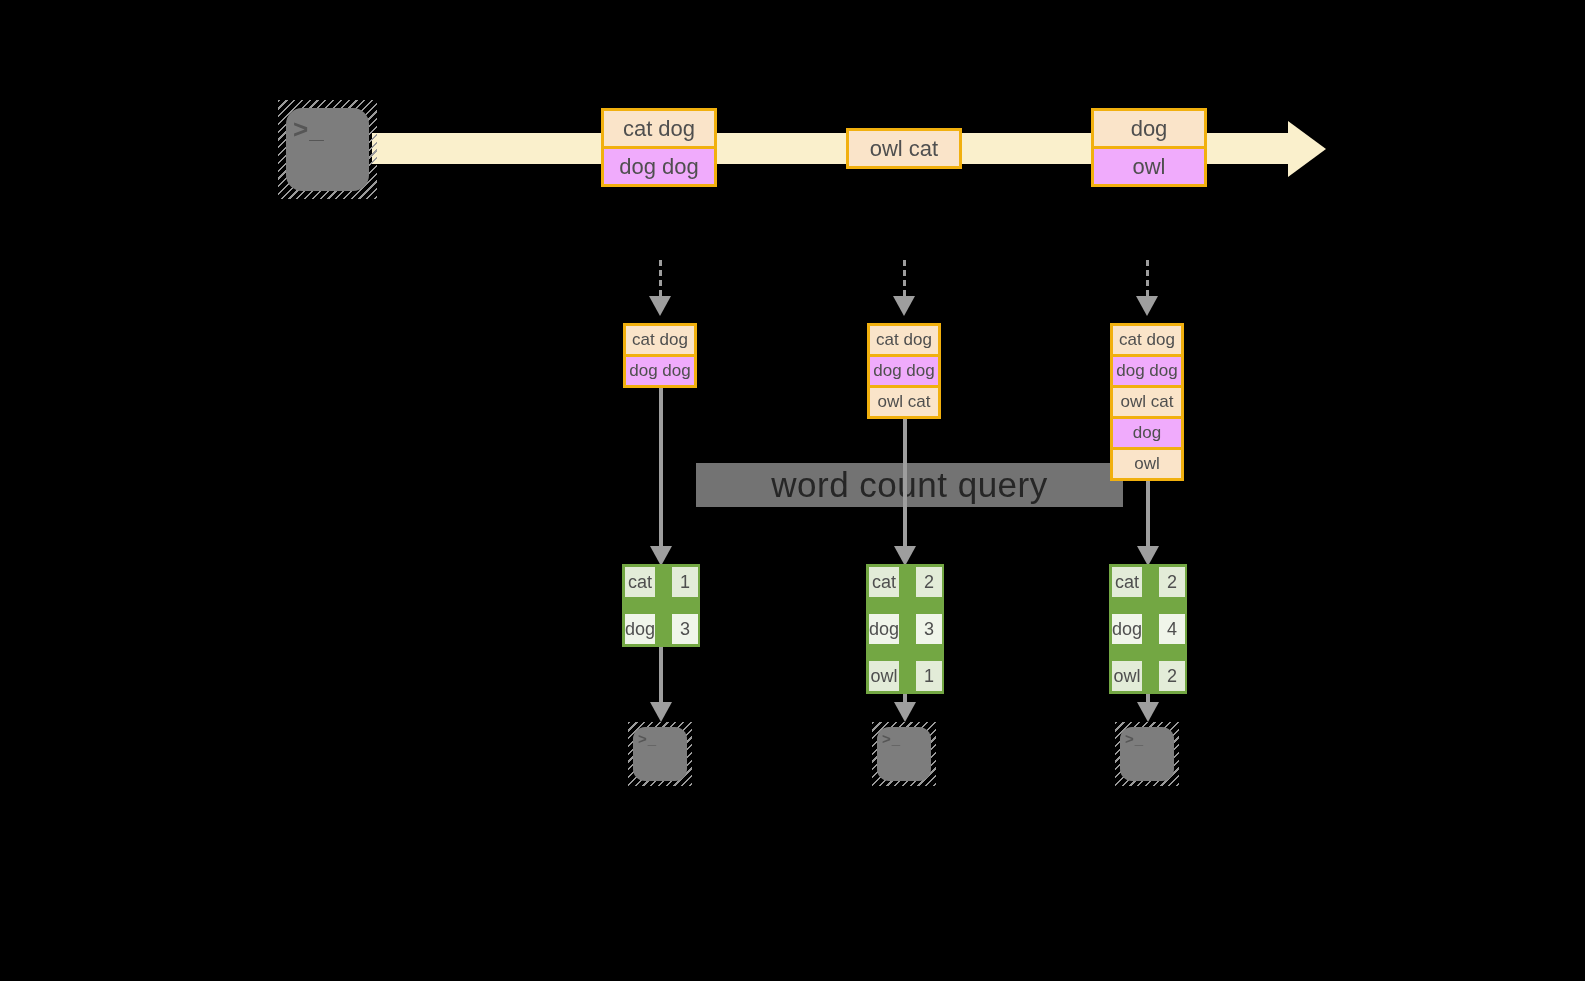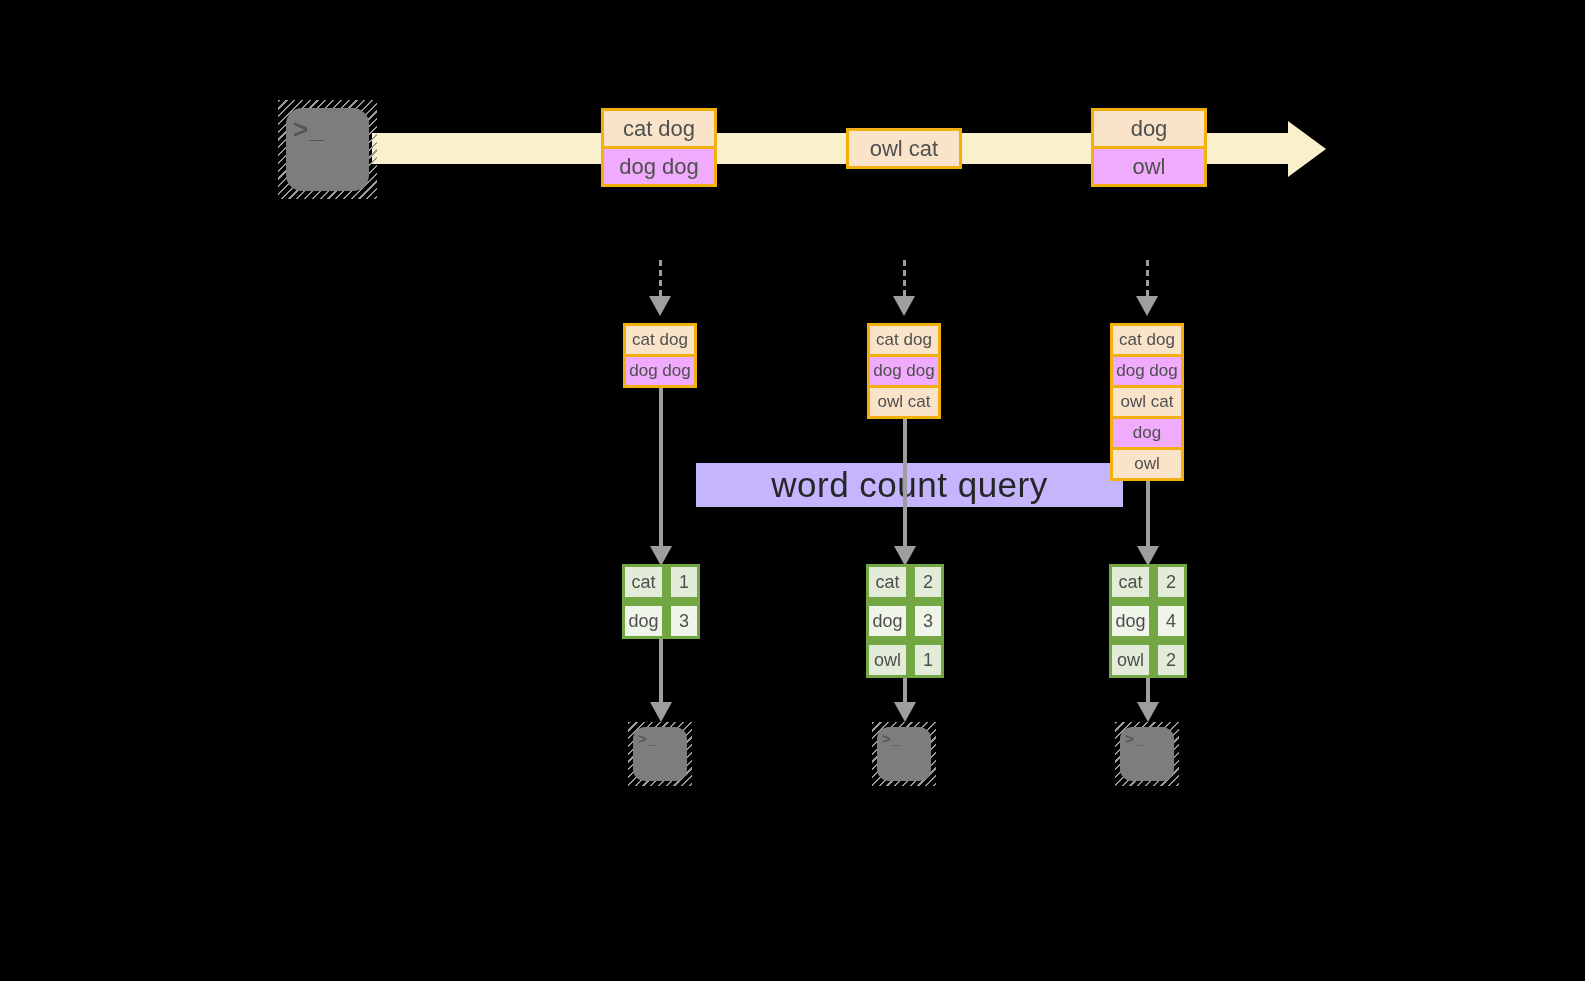--- a/index.html
+++ b/index.html
@@ -26,32 +26,32 @@
   .abox{position:absolute;background:#F1B00E;padding:3px;display:flex;flex-direction:column;gap:3px;box-sizing:border-box;}
   .abox .cell{flex:1;display:flex;align-items:center;justify-content:center;color:#4F4F4F;}
   .cell.dark{background:#FAE4C9;}
   .cell.light{background:#f0abfc;}
   .stream-box{width:116px;z-index:3;}
   .stream-box .cell{font-size:22px;}
   .stack{width:74px;z-index:3;}
   .stack .cell{font-size:17px;height:28px;flex:0 0 28px;}
   
   .gtable{position:absolute;width:78px;background:#73A743;padding:3px;display:grid;
-    grid-template-columns:1fr 26px;gap:9px;box-sizing:border-box;z-index:3;}
+    grid-template-columns:1fr 26px;gap:17px;box-sizing:border-box;z-index:3;}
   .gtable .gcell{height:30px;display:flex;align-items:center;justify-content:center;
     font-size:18px;color:#4F4F4F;}
   .gcell.gdark{background:#E3ECD8;}
   .gcell.glight{background:#F0F5EA;}
   
   .vline{position:absolute;width:4px;background:#9E9E9E;z-index:2;}
   .vdash{position:absolute;width:0;border-left:3px dashed #9E9E9E;z-index:2;}
   .vhead{position:absolute;width:0;height:0;z-index:2;
     border-left:11px solid transparent;border-right:11px solid transparent;border-top:20px solid #9E9E9E;}
   
-  .banner{position:absolute;left:696px;top:463px;width:427px;height:44px;background:#c4b5fd;z-index:1;
+  .banner{position:absolute;left:696px;top:463px;width:427px;height:44px;background:#737373;z-index:1;
     display:flex;align-items:center;justify-content:center;}
   .banner span{font-size:35px;font-weight:300;color:#262626;letter-spacing:.5px;}
 </style>
 </head>
 <body>
 
 <div class="canvas">
 
   <div class="stream-shaft"></div>
   <div class="stream-head"></div>

